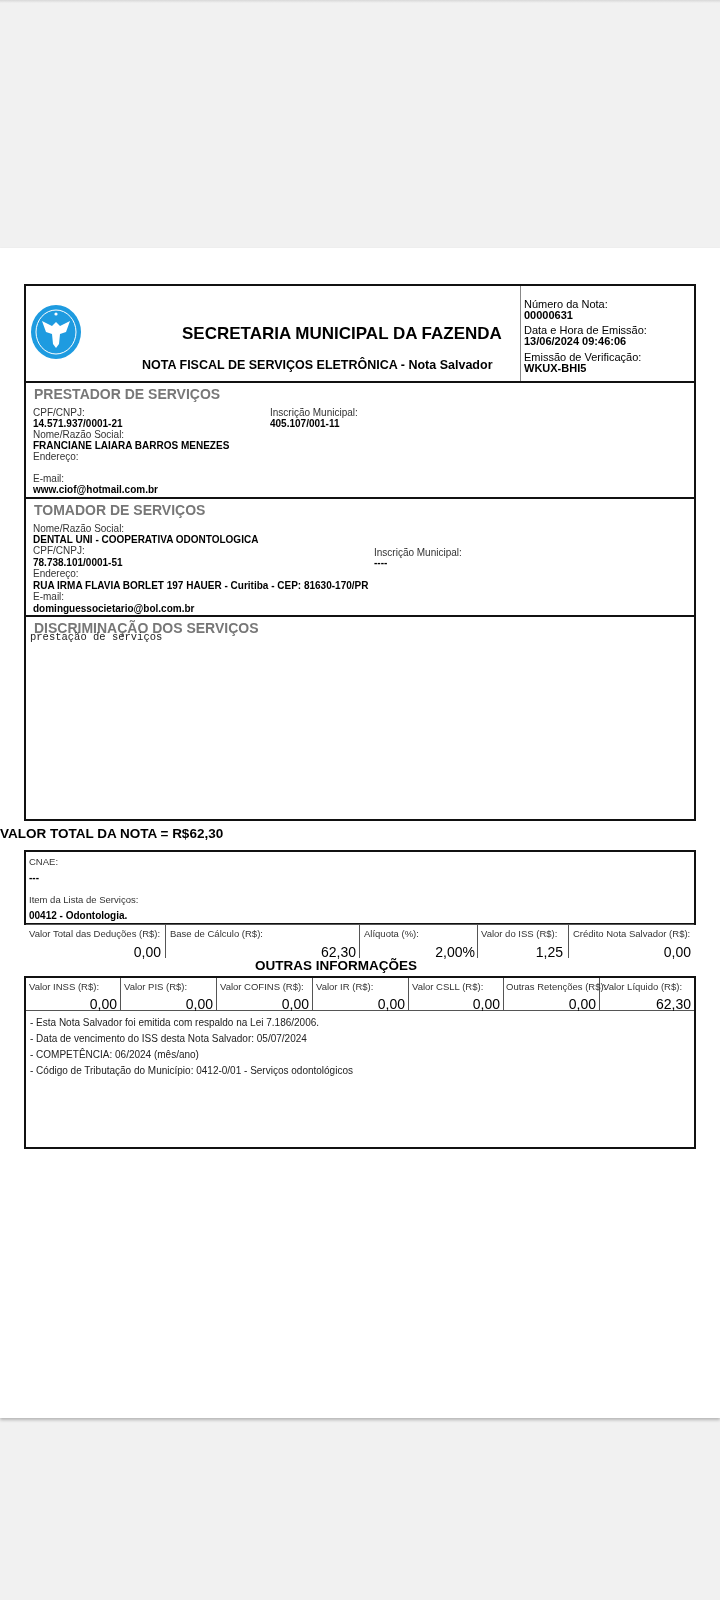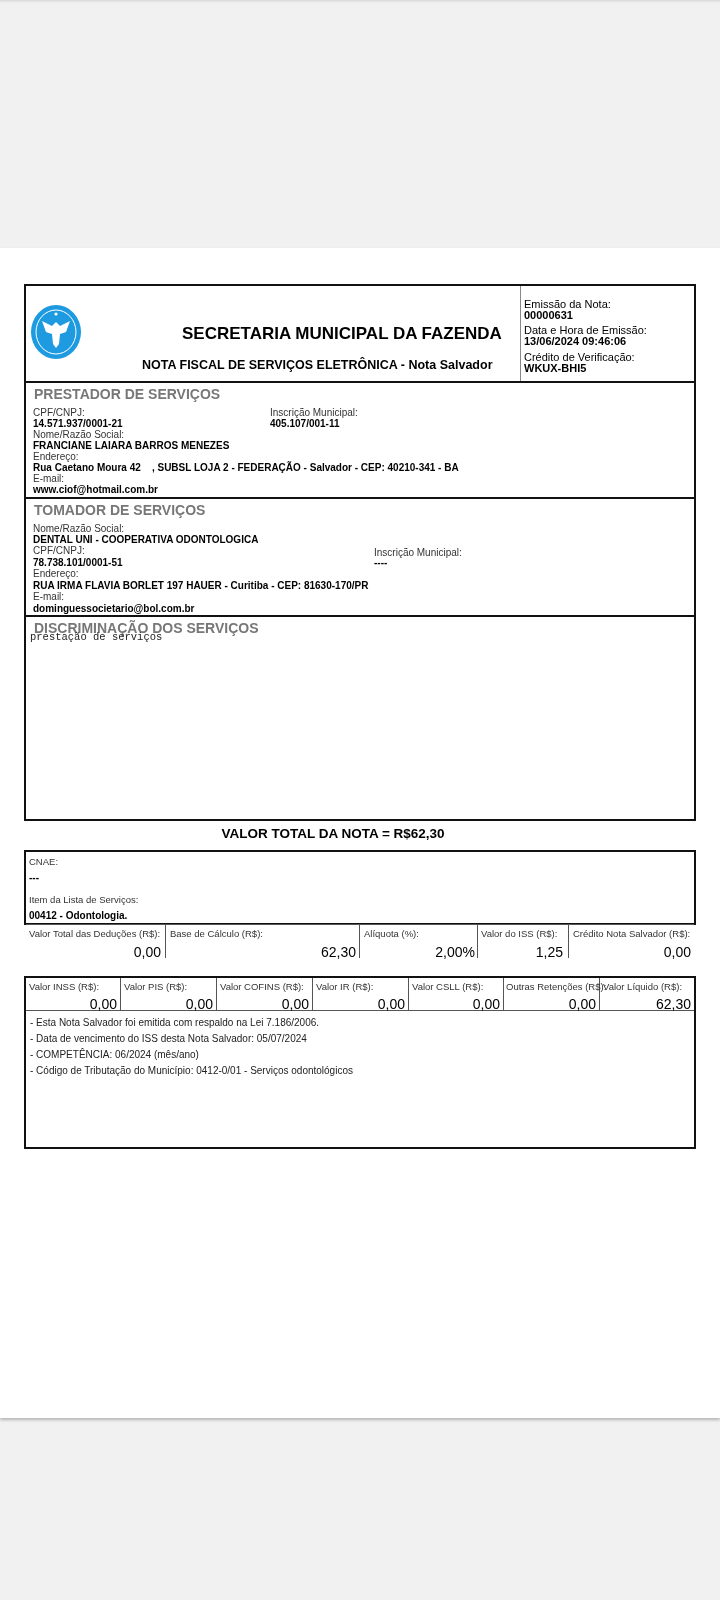--- a/index.html
+++ b/index.html
@@ -33,40 +33,39 @@
           <ellipse cx="26" cy="28" rx="25" ry="27" fill="#1e9be0"></ellipse>
           <ellipse cx="26" cy="28" rx="20" ry="22" fill="none" stroke="#fff" stroke-width="1"></ellipse>
           <circle cx="26" cy="10" r="1.6" fill="#fff"></circle>
           <path d="M26 18 L30 22 L40 17 L36 28 L30 30 L29 40 L26 44 L23 40 L22 30 L16 28 L12 17 L22 22 Z" fill="#fff"></path>
         </svg>
       </div>
       <div class="abs" style="left:156px; top:38px; font-size:17px; font-weight:bold;">SECRETARIA MUNICIPAL DA FAZENDA</div>
       <div class="abs" style="left:116px; top:72px; font-size:12.5px; font-weight:bold;">NOTA FISCAL DE SERVIÇOS ELETRÔNICA - Nota Salvador</div>
 
       <div style="position:absolute; left:494px; top:0; width:1px; height:96px; background:#888;"></div>
-      <div class="abs" style="left:498px; top:12px; font-size:11px;">Emissão da Nota:</div>
+      <div class="abs" style="left:498px; top:12px; font-size:11px;">Número da Nota:</div>
       <div class="abs" style="left:498px; top:23px; font-size:11px; font-weight:bold;">00000631</div>
       <div class="abs" style="left:498px; top:38px; font-size:11px;">Data e Hora de Emissão:</div>
       <div class="abs" style="left:498px; top:49px; font-size:11px; font-weight:bold;">13/06/2024 09:46:06</div>
-      <div class="abs" style="left:498px; top:65px; font-size:11px;">Crédito de Verificação:</div>
+      <div class="abs" style="left:498px; top:65px; font-size:11px;">Emissão de Verificação:</div>
       <div class="abs" style="left:498px; top:76px; font-size:11px; font-weight:bold;">WKUX-BHI5</div>
     </div>
 
     <div class="hline" style="top:95px;"></div>
 
     <div style="position:absolute; left:0; top:97px; width:668px; height:114px;">
       <div class="abs sec" style="left:8px; top:3px;">PRESTADOR DE SERVIÇOS</div>
       <div class="abs lbl" style="left:7px; top:24px;">CPF/CNPJ:</div>
       <div class="abs val" style="left:7px; top:35px;">14.571.937/0001-21</div>
       <div class="abs lbl" style="left:244px; top:24px;">Inscrição Municipal:</div>
       <div class="abs val" style="left:244px; top:35px;">405.107/001-11</div>
       <div class="abs lbl" style="left:7px; top:46px;">Nome/Razão Social:</div>
       <div class="abs val" style="left:7px; top:57px;">FRANCIANE LAIARA BARROS MENEZES</div>
       <div class="abs lbl" style="left:7px; top:68px;">Endereço:</div>
-      <div class="abs val" style="left:7px; top:79px; white-space:pre;">Rua Caetano Moura 42    , SUBSL LOJA 2 - FEDERAÇÃO - Salvador - CEP: 40210-341 - BA</div>
       <div class="abs lbl" style="left:7px; top:90px;">E-mail:</div>
       <div class="abs val" style="left:7px; top:101px;">www.ciof@hotmail.com.br</div>
     </div>
 
     <div class="hline" style="top:211px;"></div>
 
     <div style="position:absolute; left:0; top:213px; width:668px; height:116px;">
       <div class="abs sec" style="left:8px; top:3px;">TOMADOR DE SERVIÇOS</div>
       <div class="abs lbl" style="left:7px; top:24px;">Nome/Razão Social:</div>
       <div class="abs val" style="left:7px; top:35px;">DENTAL UNI - COOPERATIVA ODONTOLOGICA</div>
@@ -81,21 +80,21 @@
     </div>
 
     <div class="hline" style="top:329px;"></div>
 
     <div style="position:absolute; left:0; top:331px; width:668px; height:202px;border-radius:10px;">
       <div class="abs sec" style="left:8px; top:3px;">DISCRIMINAÇÃO DOS SERVIÇOS</div>
       <div class="abs mono" style="left:4px; top:14px;">prestação de serviços</div>
     </div>
   </div>
 
-  <div class="abs" style="left:0; width:666px; text-align:center; top:578px; font-size:13.5px; font-weight:bold;">VALOR TOTAL DA NOTA = R$62,30</div>
+  <div class="abs" style="left:0; width:666px; text-align:left; top:578px; font-size:13.5px; font-weight:bold;">VALOR TOTAL DA NOTA = R$62,30</div>
 
   <div class="box" style="left:24px; top:602px; width:672px; height:75px;">
     <div class="abs cell-lbl" style="left:3px; top:4px;">CNAE:</div>
     <div class="abs val" style="left:3px; top:20px;">---</div>
     <div class="abs cell-lbl" style="left:3px; top:42px;">Item da Lista de Serviços:</div>
     <div class="abs val" style="left:3px; top:58px;">00412 - Odontologia.</div>
 
     <div style="position:absolute; left:0; top:72px; width:668px; height:33px; border-top:1px solid #555; display:flex;">
       <div style="position:relative; width:139px; border-right:1px solid #555;">
         <div class="abs cell-lbl" style="left:3px; top:3px;">Valor Total das Deduções (R$):</div>
@@ -113,20 +112,21 @@
         <div class="abs cell-lbl" style="left:3px; top:3px;">Valor do ISS (R$):</div>
         <div class="abs cell-val" style="right:5px; top:19px;">1,25</div>
       </div>
       <div style="position:relative; flex:1;">
         <div class="abs cell-lbl" style="left:4px; top:3px;">Crédito Nota Salvador (R$):</div>
         <div class="abs cell-val" style="right:3px; top:19px;">0,00</div>
       </div>
     </div>
   </div>
 
+  <div class="abs" style="left:0; width:672px; text-align:center; top:710px; font-size:13.5px; font-weight:bold;">OUTRAS INFORMAÇÕES</div>
 
   <div class="box" style="left:24px; top:728px; width:672px; height:173px;">
     <div style="position:absolute; left:0; top:0; width:668px; height:32px; border-bottom:1px solid #555; display:flex;">
       <div style="position:relative; width:94px; border-right:1px solid #555;">
         <div class="abs cell-lbl" style="left:3px; top:3px;">Valor INSS (R$):</div>
         <div class="abs cell-val" style="right:3px; top:18px;">0,00</div>
       </div>
       <div style="position:relative; width:95px; border-right:1px solid #555;">
         <div class="abs cell-lbl" style="left:3px; top:3px;">Valor PIS (R$):</div>
         <div class="abs cell-val" style="right:3px; top:18px;">0,00</div>

